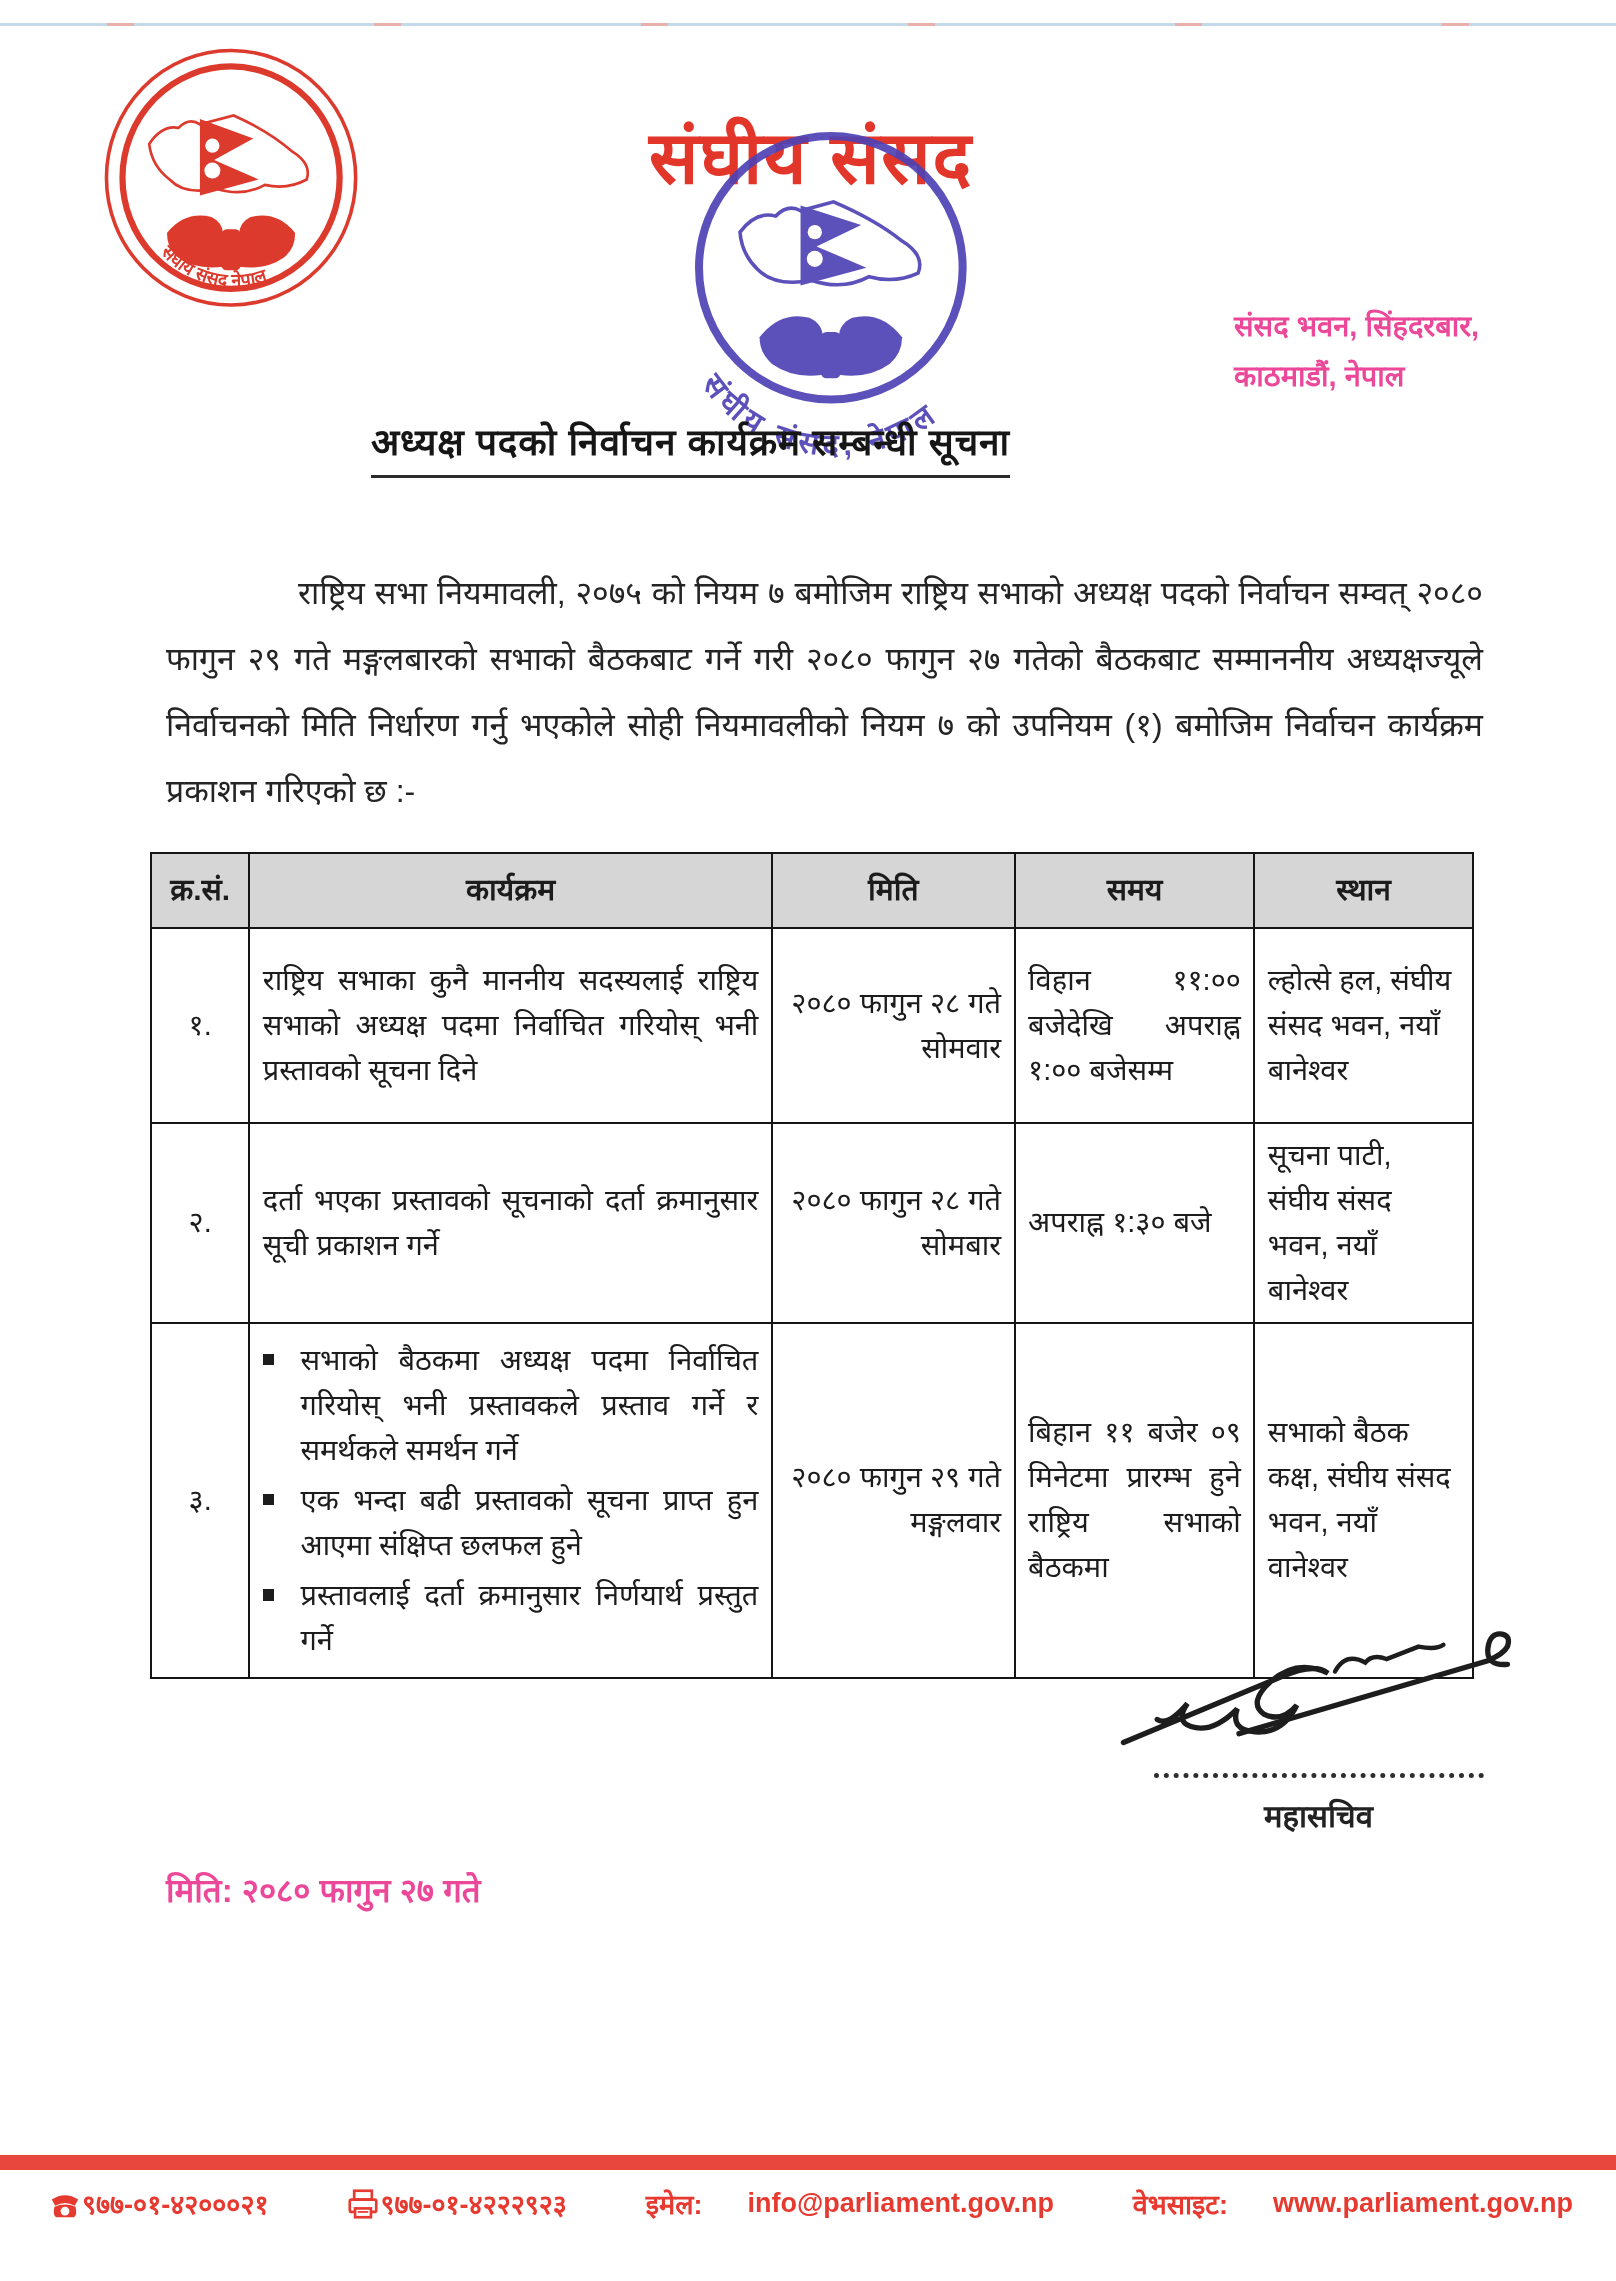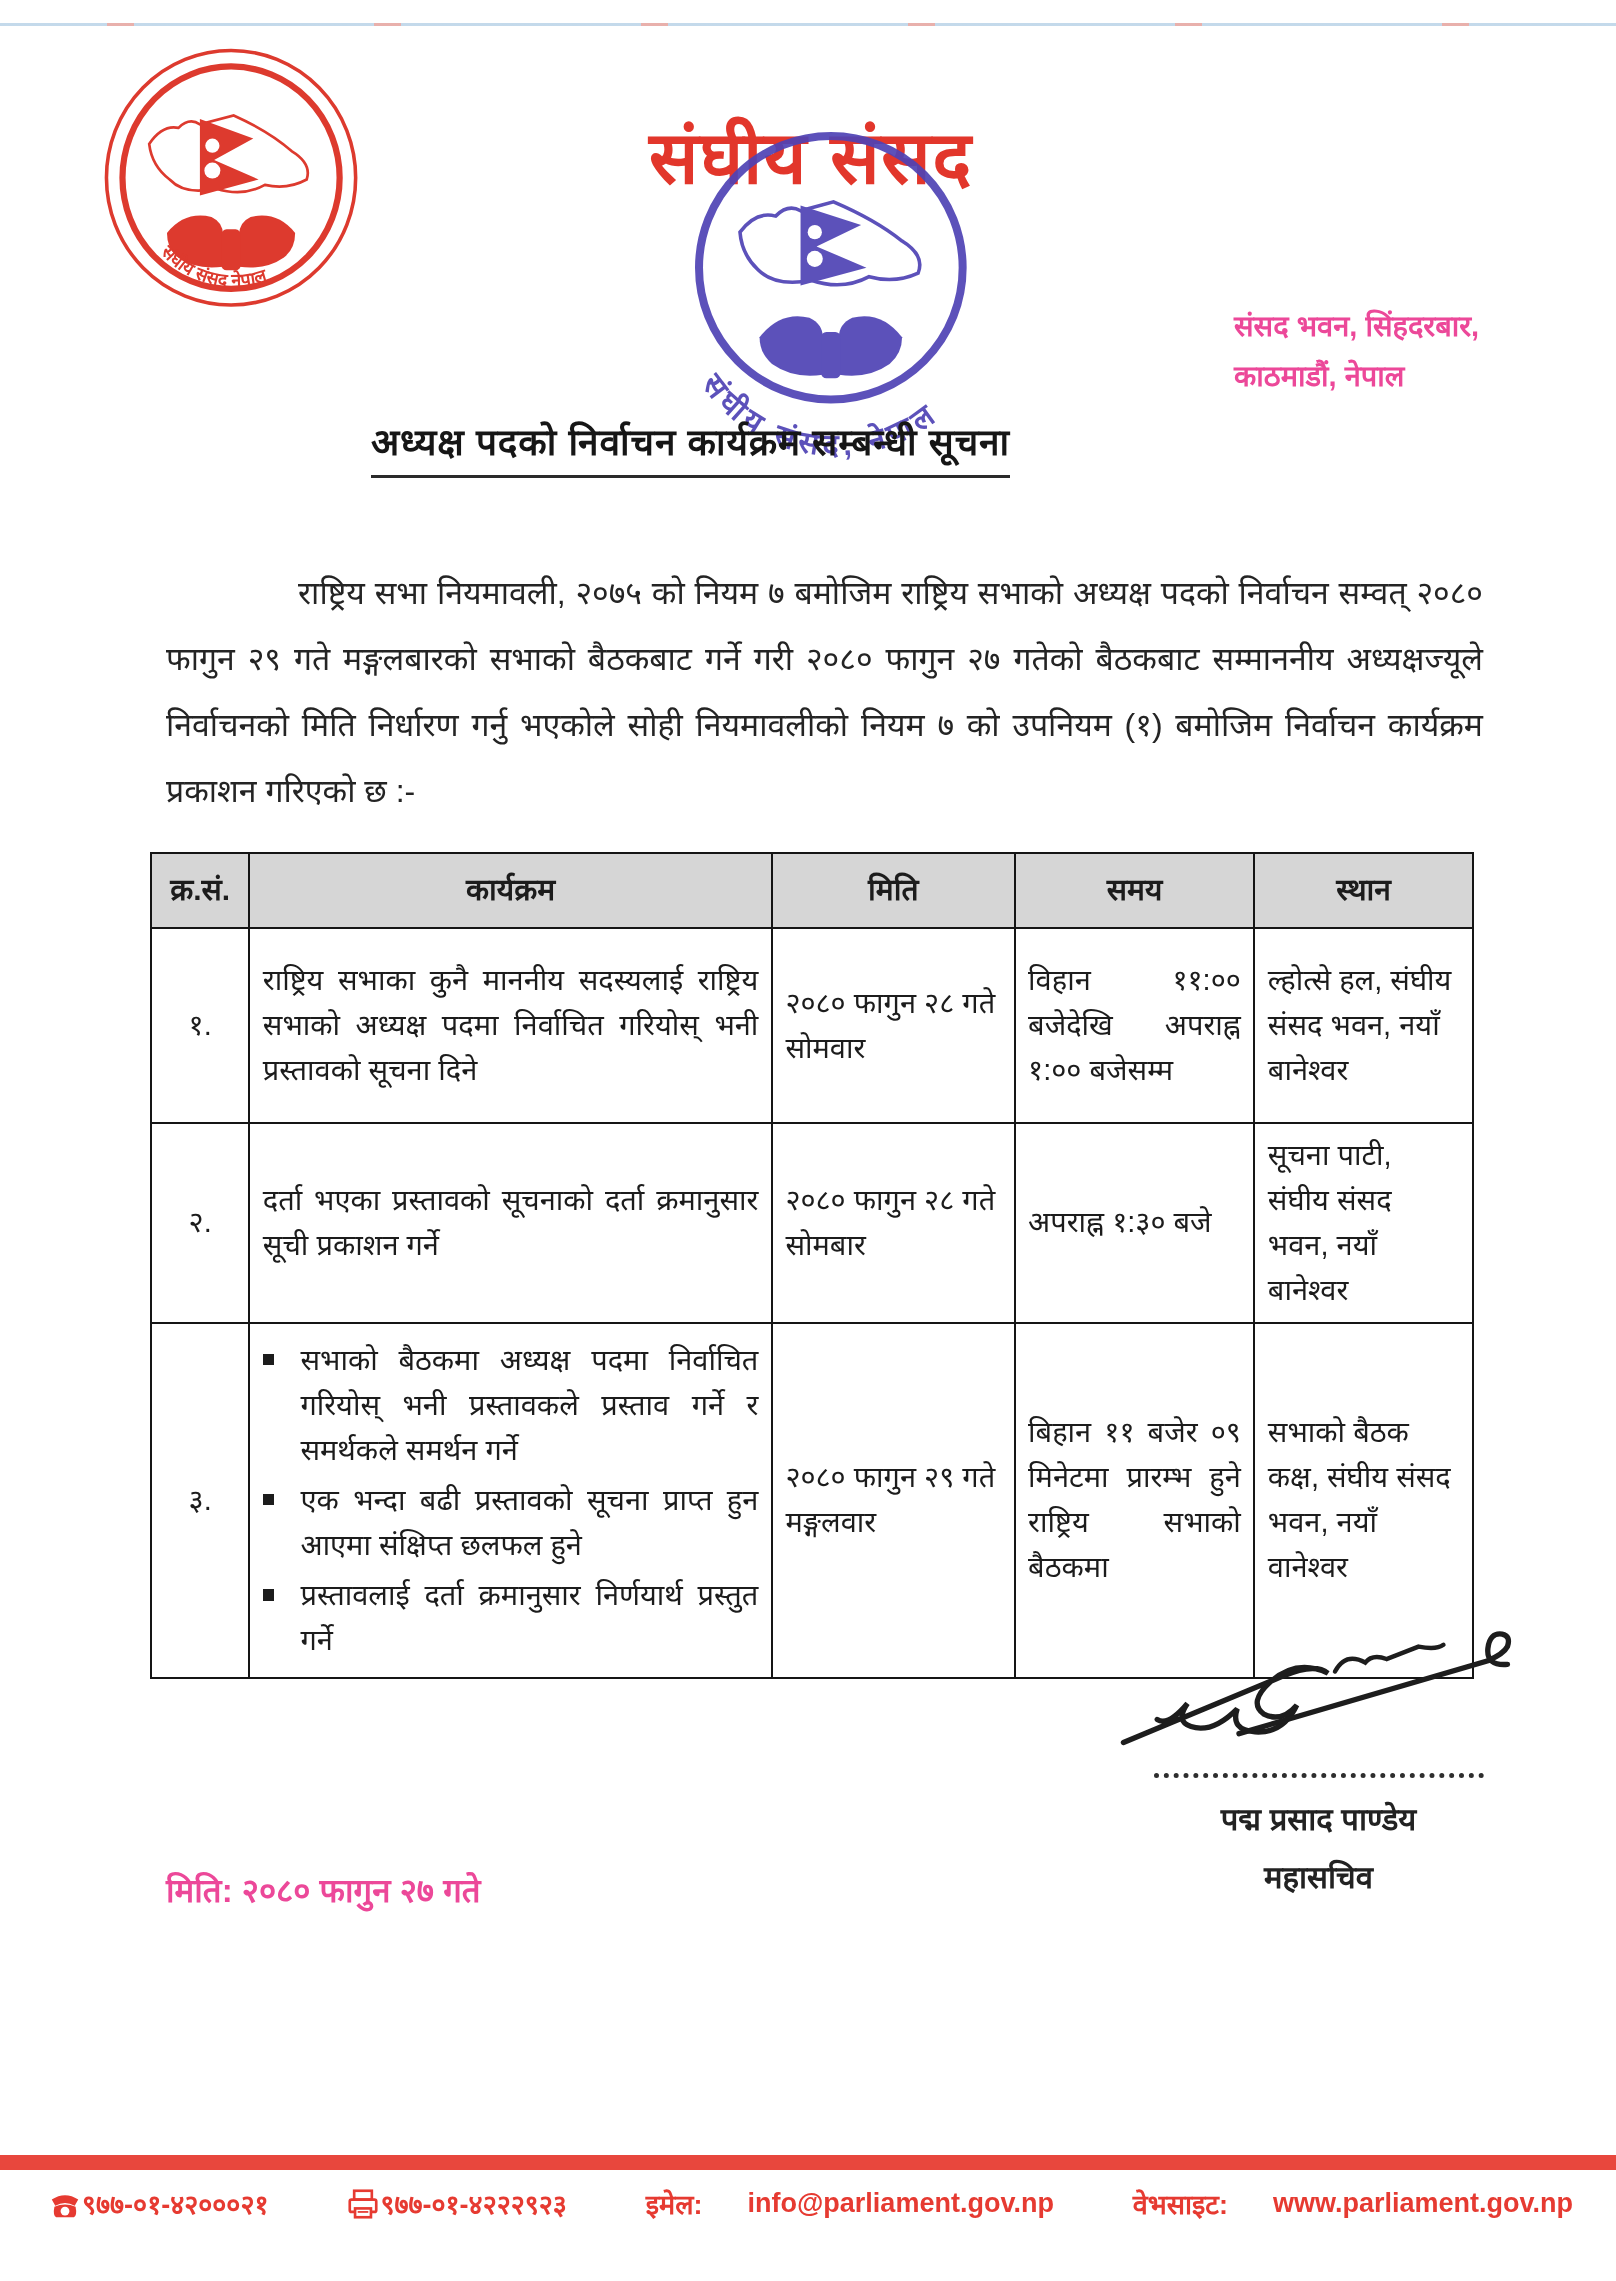--- a/index.html
+++ b/index.html
@@ -61,21 +61,21 @@
     padding:9px 12.5px;vertical-align:middle;
     line-height:1.55;
   }
   .sched-table th{
     background:#d6d6d6;font-weight:bold;font-size:30px;
     height:55px;text-align:center;
   }
   .col-sn{width:98px;} .col-prog{width:521px;} .col-date{width:242px;}
   .col-time{width:239px;} .col-place{width:218px;}
   .cell-sn{text-align:center;}
-  .cell-date{text-align:left;border-radius:29px;}
+  .cell-date{text-align:right;border-radius:29px;}
   .cell-time{text-align:justify;}
   .cell-place{text-align:left;}
   .cell-prog{text-align:justify;}
   .row1 td{height:175px;}
   .row2 td{height:166px;}
   .row3 td{height:335px;}
   .bullet-item{display:flex;gap:26px;align-items:flex-start;text-align:justify;}
   .bullet-sq{
     flex:0 0 auto;width:11.6px;height:11.6px;background:#1c1c1c;
     margin-top:16px;
@@ -218,21 +218,20 @@
   </tbody>
     </table>
 
   <div class="sig-block">
     <svg class="sig-svg" viewBox="0 0 480 180">
       <path d="M20 130 L200 55 Q235 40 250 52 Q215 35 185 62 Q160 85 178 98 Q198 108 215 88 Q200 120 168 118 Q140 116 148 92 Q120 120 96 112 Q78 106 92 86 Q70 112 58 104" fill="none" stroke="#1d1d1d" stroke-width="6" stroke-linecap="round"></path>
       <path d="M150 120 L430 38 Q448 30 452 22 Q456 10 446 8 Q432 6 430 24 Q428 44 452 42" fill="none" stroke="#1d1d1d" stroke-width="6" stroke-linecap="round"></path>
       <path d="M258 50 Q270 28 292 40 Q300 30 316 36 L352 22 Q372 26 380 20" fill="none" stroke="#1d1d1d" stroke-width="5" stroke-linecap="round"></path>
     </svg>
     <div class="sig-dots"></div>
-    <div class="sig-name">पद्म प्रसाद पाण्डेय</div>
     <div class="sig-role">महासचिव</div>
   </div>
 
   <div class="issue-block">
     <div>मिति: २०८० फागुन २७ गते</div>
   </div>
 
   <div class="footer-bar"></div>
   <div class="footer-row">
     <div class="footer-item">

